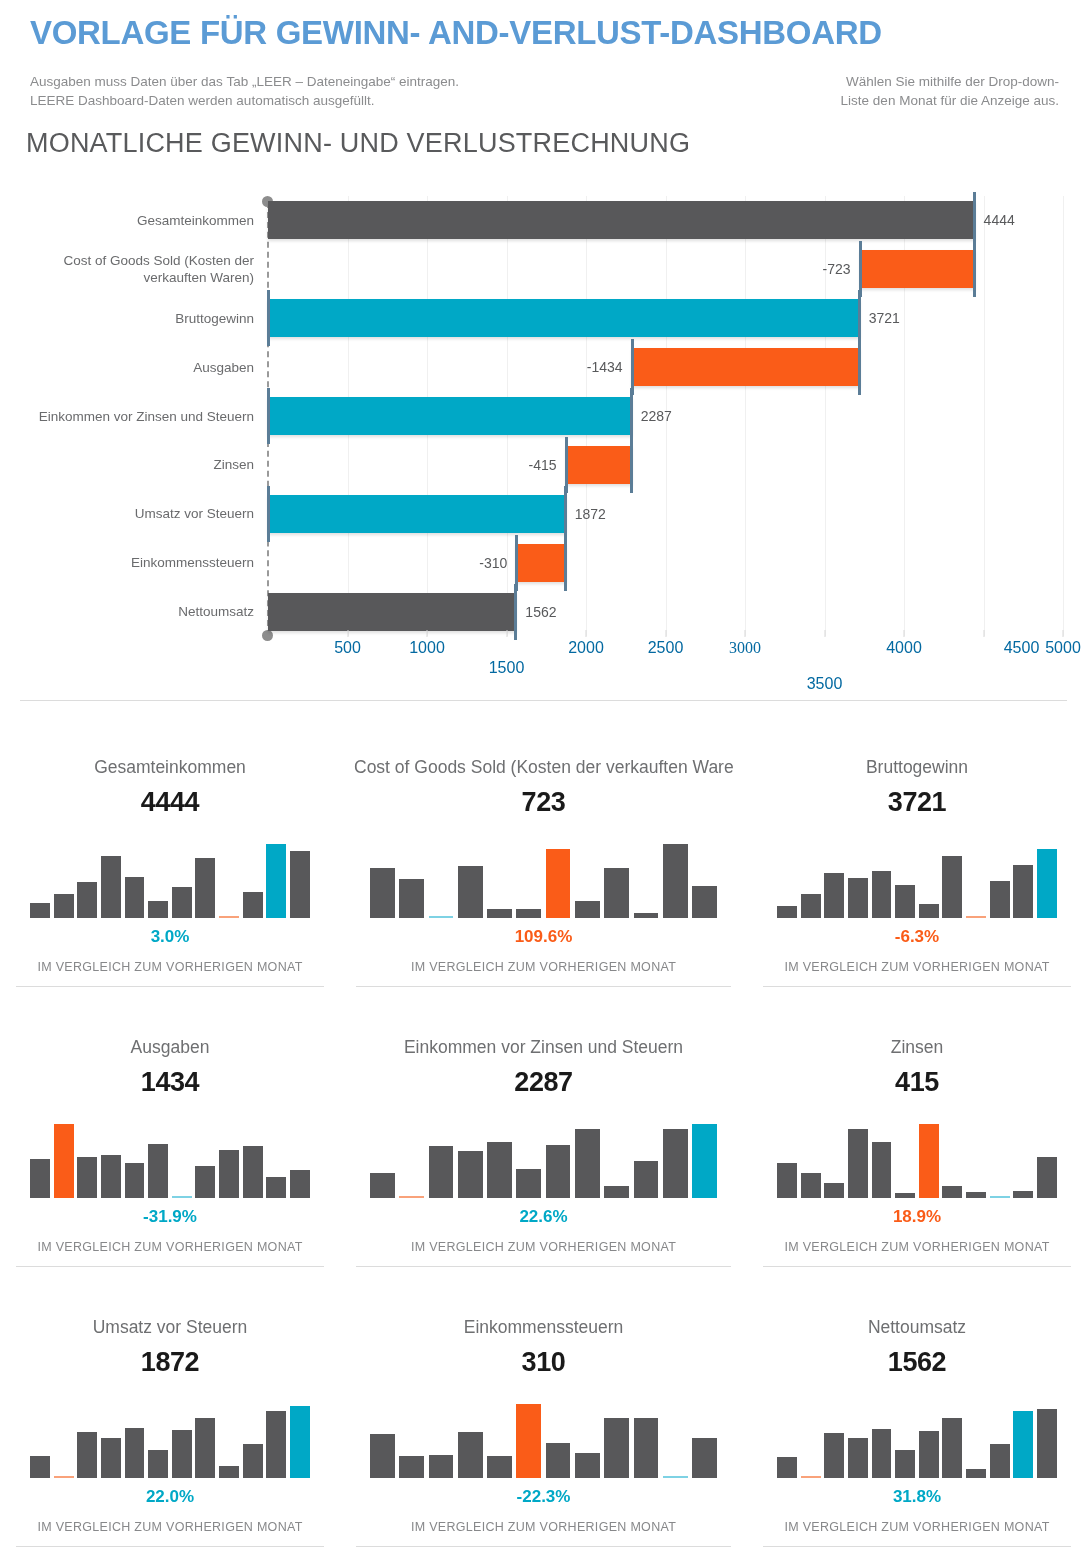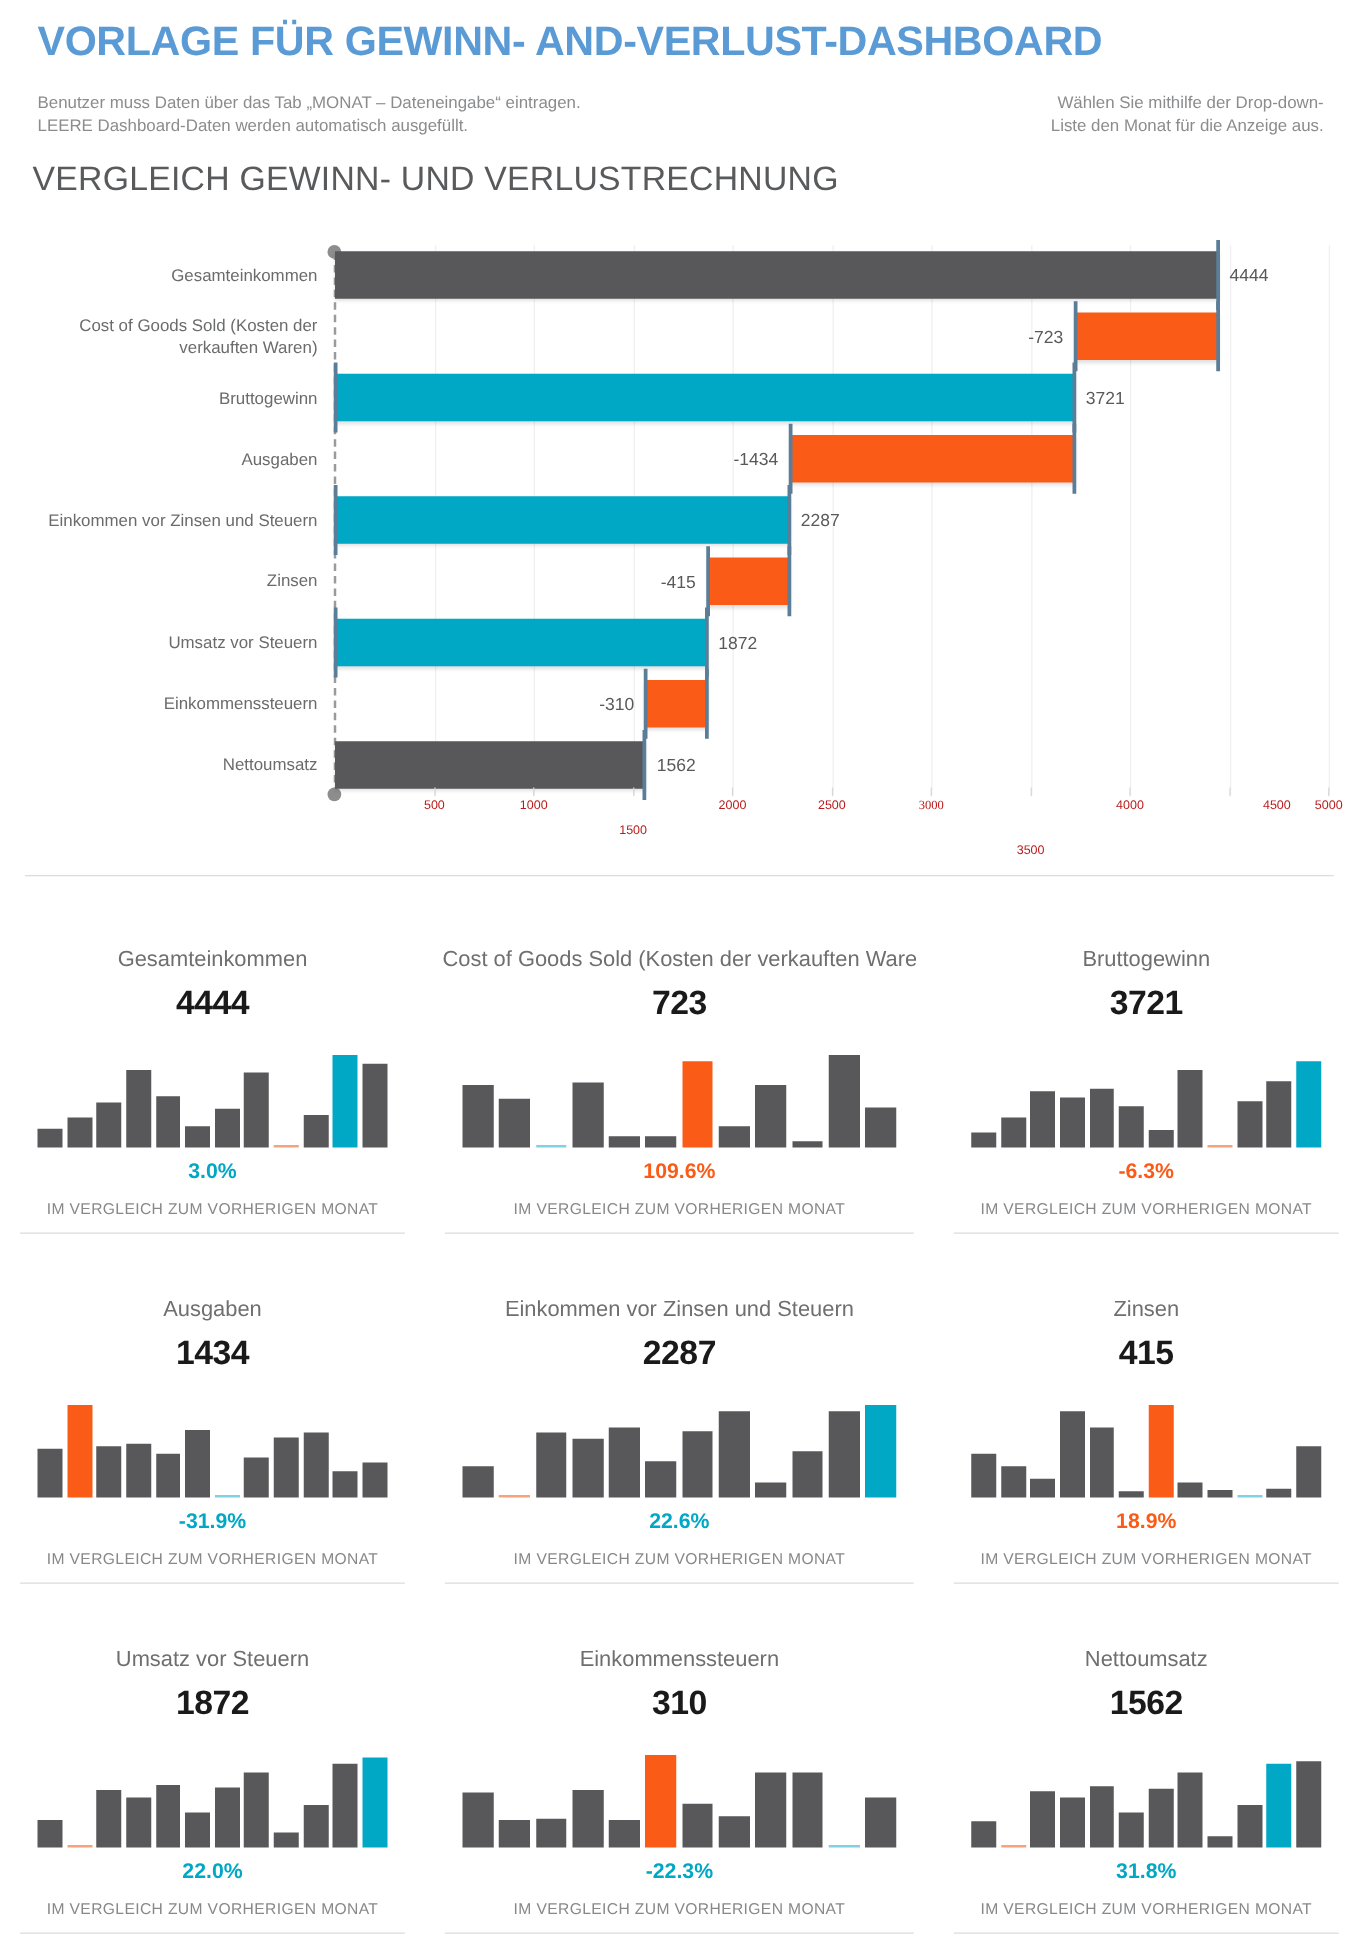--- a/index.html
+++ b/index.html
@@ -153,22 +153,22 @@
 
   .wf-xaxis {
     position: absolute;
     left: 268px; top: 443px;
     width: 795px; height: 26px;
   }
   .wf-tick {
     position: absolute;
     top: 0;
     transform: translateX(-50%);
-    font-size: 10px;
-    color: #b91c1c;
+    font-size: 16px;
+    color: #0369a1;
   }
   .wf-tickmark {
     position: absolute;
     top: -9px;
     width: 1px; height: 7px;
     background: #d8d8d8;
     transform: translateX(-50%);
   }
 
   .divider {
@@ -258,30 +258,30 @@
   }
 </style>
 </head>
 <body>
 
 <div class="page">
 
   <div class="main-title">VORLAGE FÜR GEWINN- AND-VERLUST-DASHBOARD</div>
 
   <div class="intro">
-    <div>Benutzer muss Daten über das Tab „MONAT – Dateneingabe“ eintragen.</div>
+    <div>Ausgaben muss Daten über das Tab „LEER – Dateneingabe“ eintragen.</div>
     <div>LEERE Dashboard-Daten werden automatisch ausgefüllt.</div>
   </div>
 
   <div class="dropdown-hint">
     <div>Wählen Sie mithilfe der Drop-down-</div>
     <div>Liste den Monat für die Anzeige aus.</div>
   </div>
 
-  <div class="section-title">VERGLEICH GEWINN- UND VERLUSTRECHNUNG</div>
+  <div class="section-title">MONATLICHE GEWINN- UND VERLUSTRECHNUNG</div>
 
 
   <div class="waterfall">
     <div class="wf-inner">
       <div class="wf-labels" id="wf-labels">
           <div class="wf-label" style="top: 15.9444px;">Gesamteinkommen</div>
           <div class="wf-label" style="top: 56.3333px;">Cost of Goods Sold (Kosten der verkauften Waren)</div>
           <div class="wf-label" style="top: 113.722px;">Bruttogewinn</div>
           <div class="wf-label" style="top: 162.611px;">Ausgaben</div>
           <div class="wf-label" style="top: 211.5px;">Einkommen vor Zinsen und Steuern</div>

